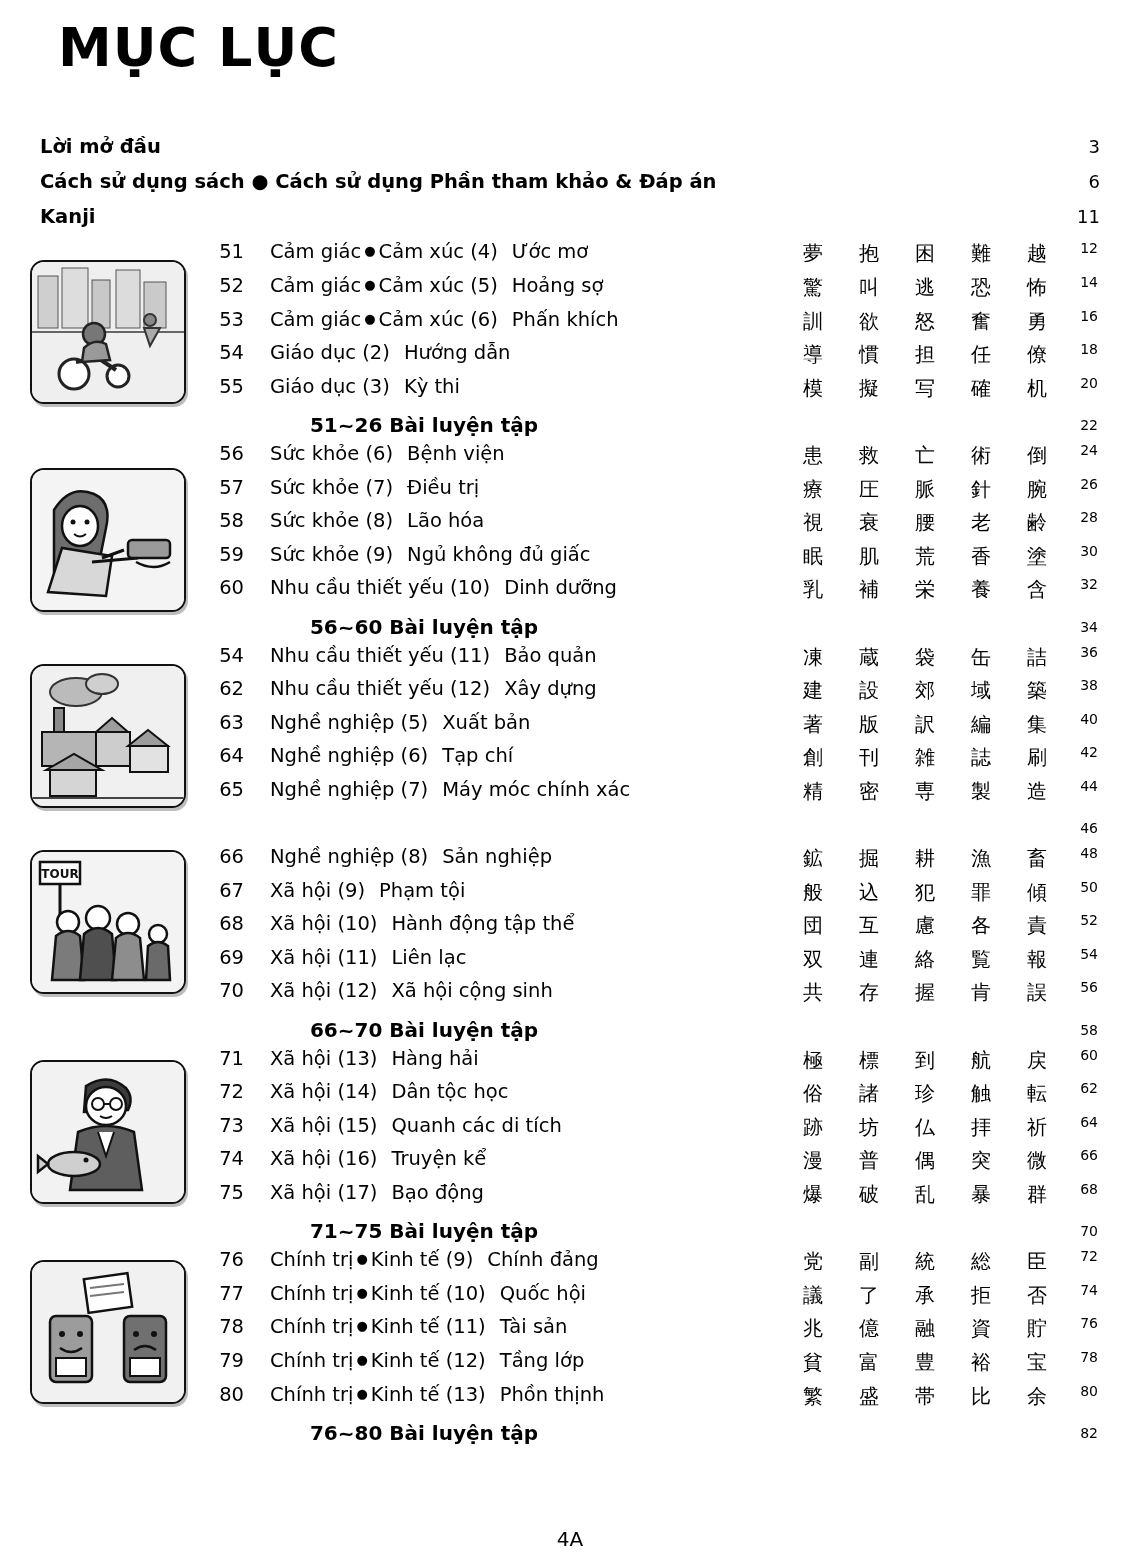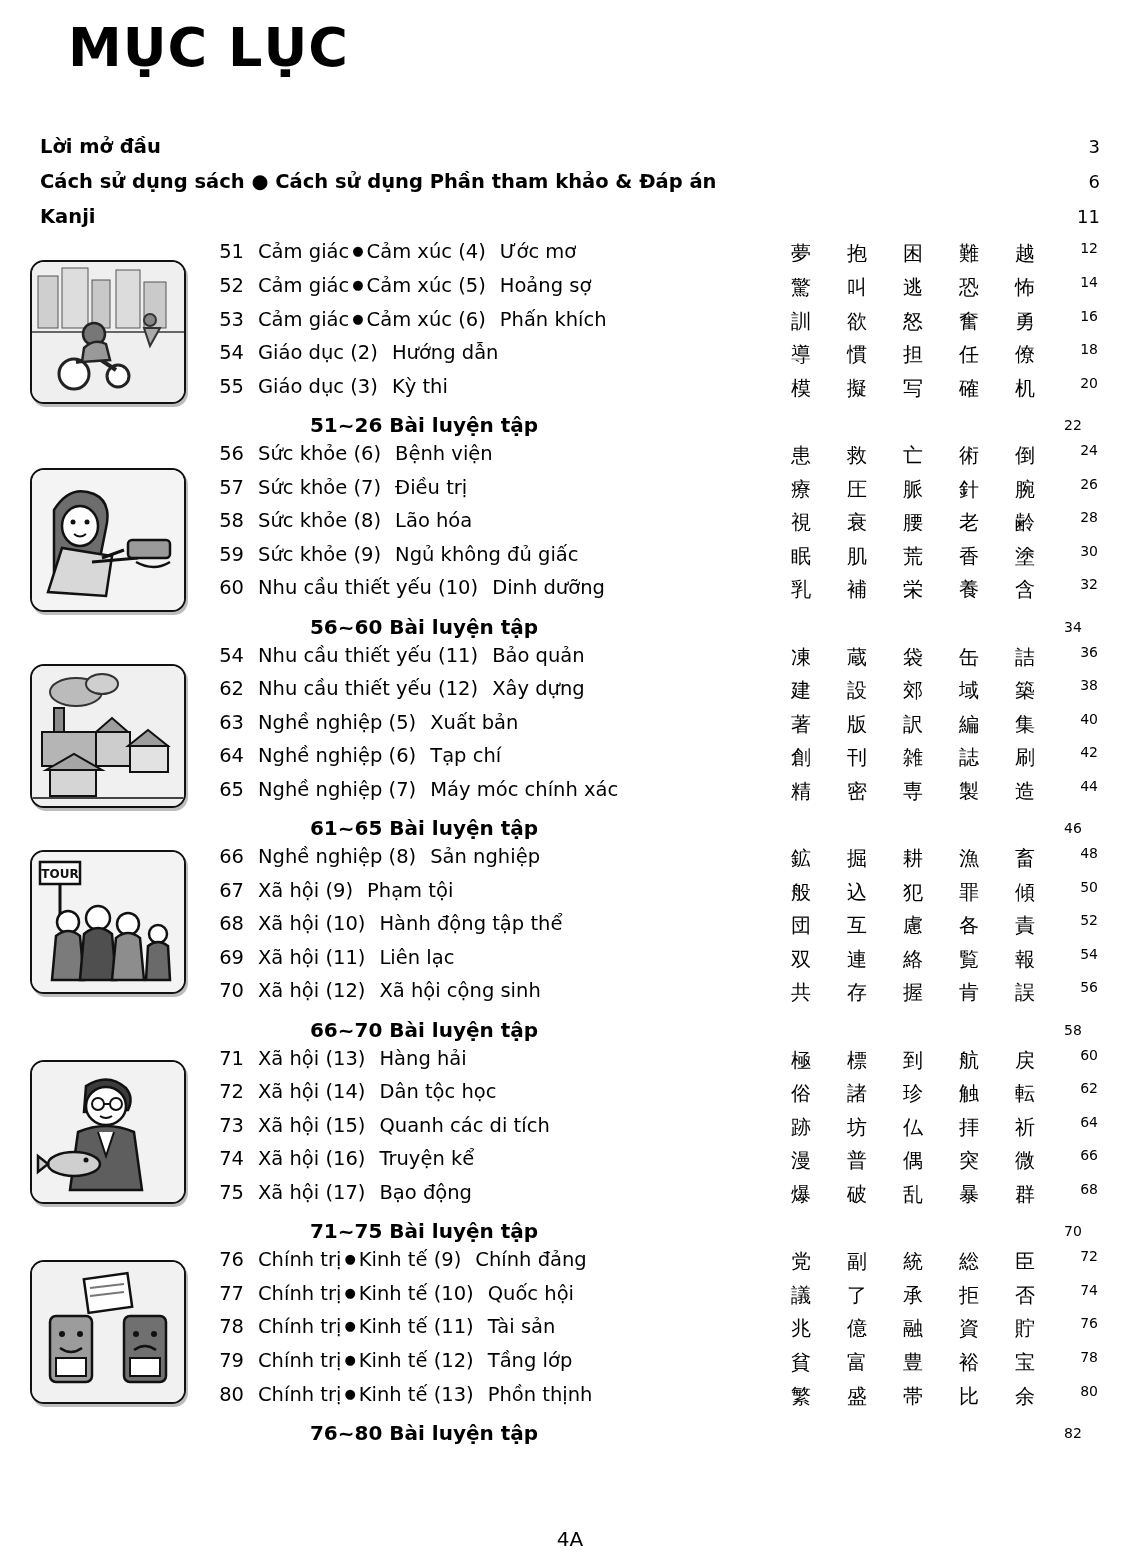--- a/index.html
+++ b/index.html
@@ -20,21 +20,21 @@
     width: 1140px;
     height: 1559px;
     box-sizing: border-box;
     padding: 0 40px;
   }
   .page-title {
     font-family: "DejaVu Sans", sans-serif;
     font-weight: bold;
     font-size: 54px;
     letter-spacing: 1px;
-    margin: 18px 0 0 28px;
+    margin: 18px 0 0 18px;
     line-height: 1.1;
   }
 
   
   .front {
     margin-top: 58px;
     padding-left: 0px;
   }
   .front-row {
     display: flex;
@@ -71,20 +71,21 @@
     width: 218px;
     text-align: right;
     padding-right: 14px;
     box-sizing: border-box;
     font-size: 19.5px;
   }
   .title-cell {
     width: 520px;
     white-space: nowrap;
     font-size: 19.5px;
+    margin-left: 12px;
   }
   .dot {
     font-size: 13px;
     position: relative;
     top: -3px;
     padding: 0 3px;
   }
   .gap {
     display: inline-block;
     width: 14px;
@@ -113,21 +114,21 @@
   }
   .practice-label {
     width: 1008px;
     text-align: center;
     font-weight: bold;
     font-size: 20px;
     padding-right: 240px;
     box-sizing: border-box;
   }
   .practice .pg {
-    text-align: center;
+    text-align: right;
   }
 
   
   .thumbs {
     position: absolute;
     left: 30px;
     top: 242px;
     width: 180px;
   }
   .thumb {
@@ -487,21 +488,20 @@
           <span>精</span>
           <span>密</span>
           <span>専</span>
           <span>製</span>
           <span>造</span>
         </span>
       <span class="pg">44</span>
     </div>
 
     <div class="practice">
-      <span class="practice-label">61~65 Bài luyện tập</span>
       <span class="pg">46</span>
     </div>
 
     <div class="row">
       <span class="num">66</span>
       <span class="title-cell"><span>Nghề nghiệp (8)</span><span class="gap"></span><span>Sản nghiệp</span></span>
       <span class="kanji-cell">
           <span>鉱</span>
           <span>掘</span>
           <span>耕</span>

